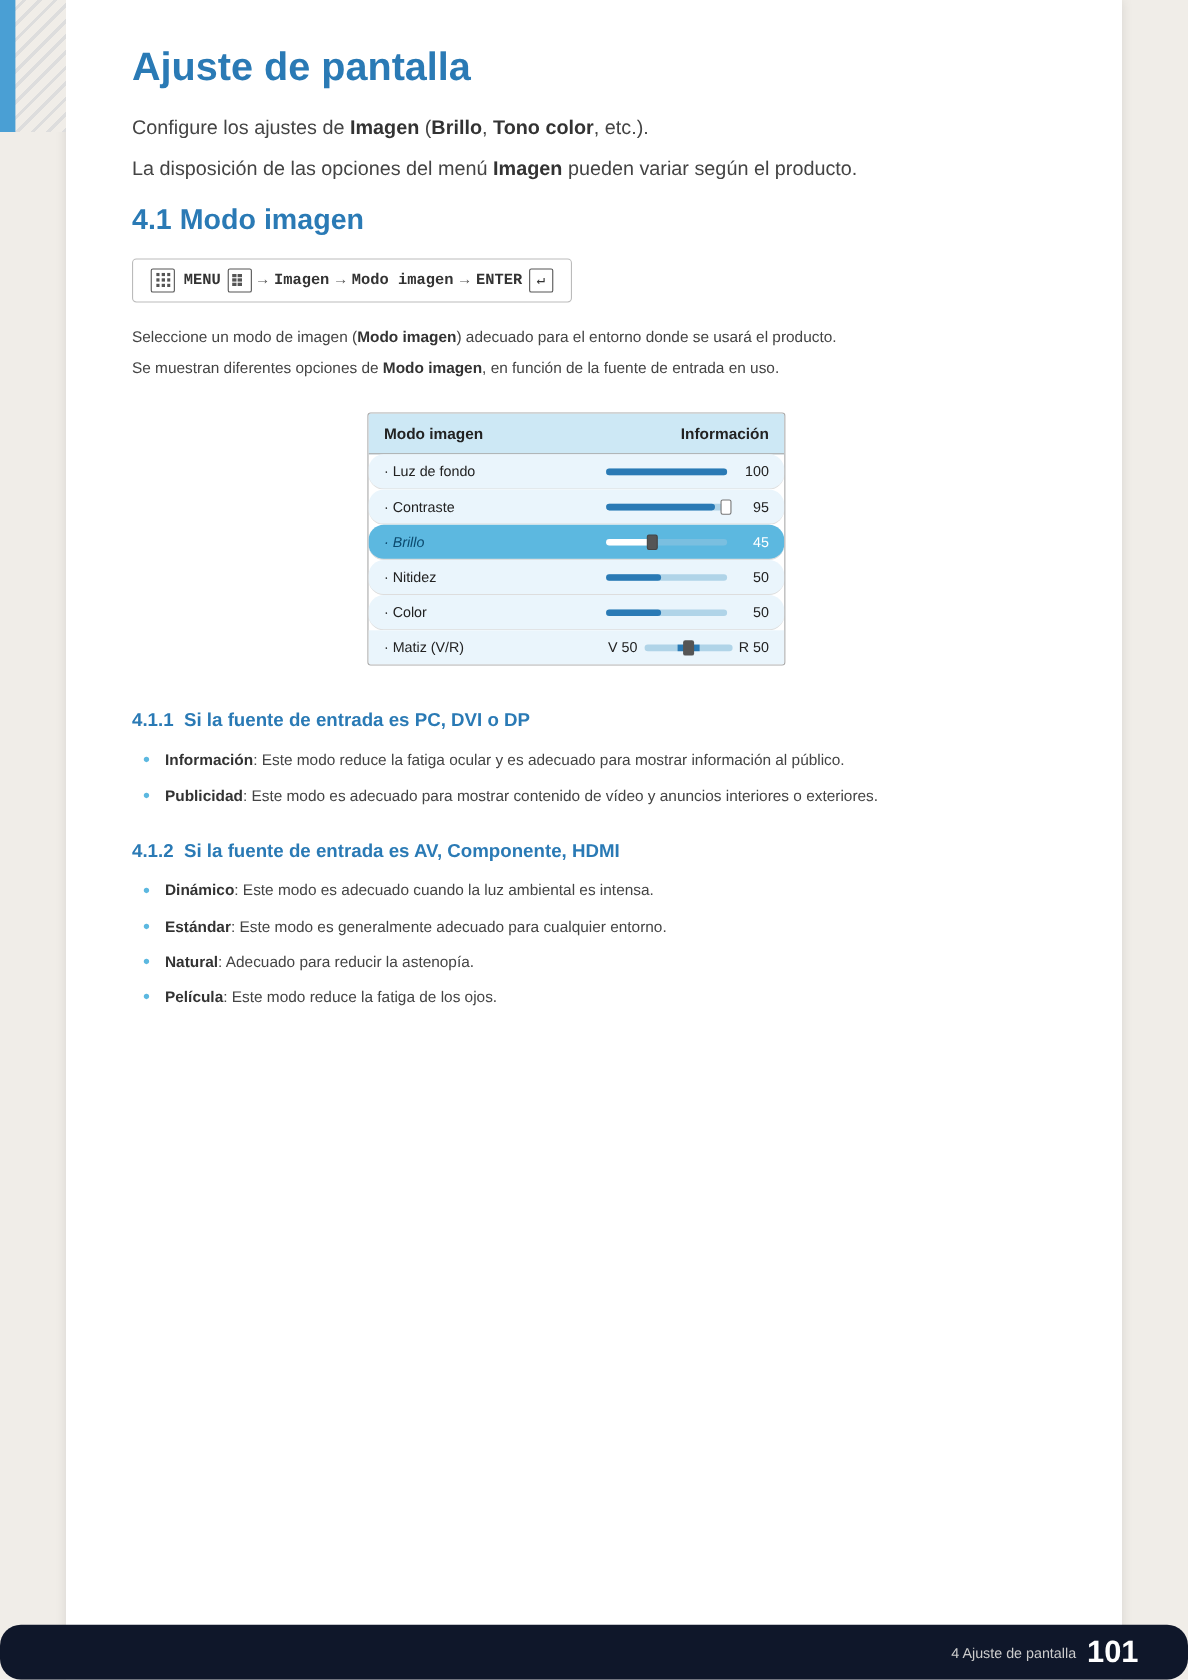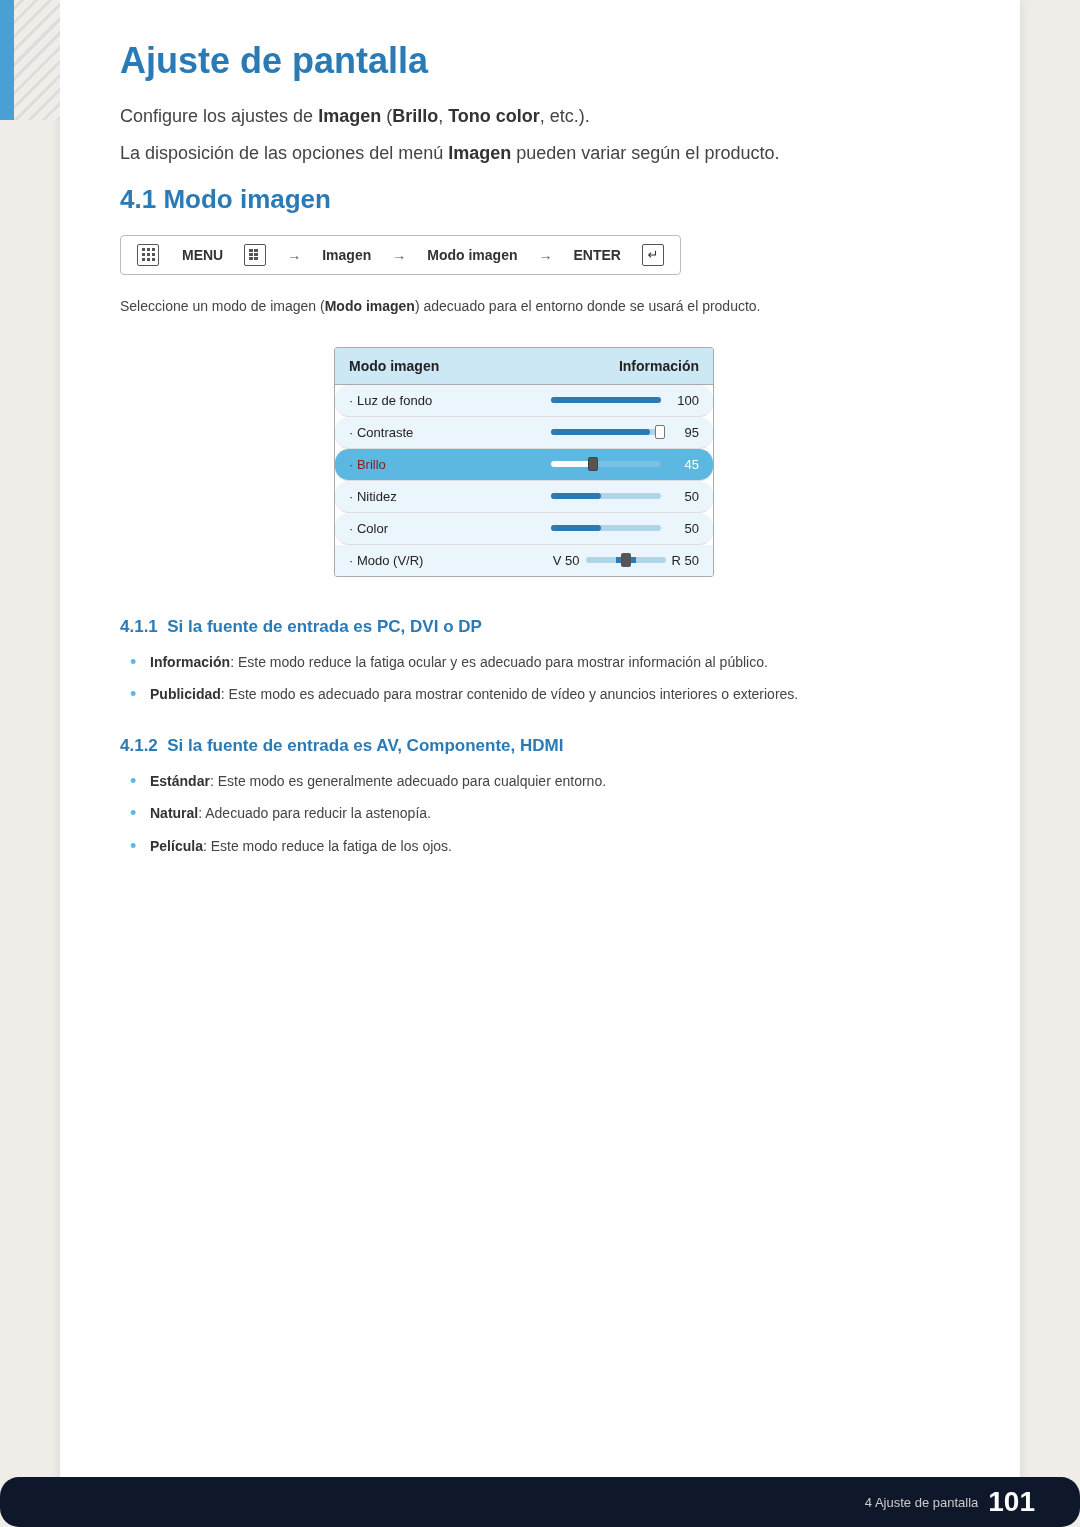--- a/index.html
+++ b/index.html
@@ -88,24 +88,25 @@
       color: #2a7ab5;
     }
 
     
     .menu-nav-box {
       border: 1px solid #bbb;
       border-radius: 4px;
       padding: 8px 16px;
       display: inline-flex;
       align-items: center;
-      gap: 21px;
+      gap: 6px;
       font-size: 14px;
       margin-bottom: 20px;
       background: #fff;
+      font-family: Liberation Mono, monospace;
     }
 
     .menu-nav-box .arrow {
       color: #555;
     }
 
     .menu-nav-box b {
       color: #333;
     }
 
@@ -165,21 +166,22 @@
       color: #fff;
     }
 
     .row-label {
       color: #222;
       min-width: 110px;
       font-size: 13px;
     }
 
     .ui-table-row.selected .row-label {
-      color: #7f1d1d;
+      color: #0c4a6e;
+      font-style: italic;
     }
 
     .row-bar-area {
       display: flex;
       align-items: center;
       gap: 8px;
       flex: 1;
       justify-content: flex-end;
     }
 
@@ -396,20 +398,23 @@
     <b>Modo imagen</b>
     <span class="arrow">→</span>
     <span style="font-weight:bold;"><span>ENTER</span></span>
     <span style="display:inline-flex;align-items:center;justify-content:center;width:22px;height:22px;border:1.5px solid #555;border-radius:2px;font-size:13px;">↵</span>
   </div>
 
   
   <p class="description-text">
     <span>Seleccione un modo de imagen (</span><b>Modo imagen</b><span>) adecuado para el entorno donde se usará el producto.</span>
   </p>
+  <p class="description-text">
+    <span>Se muestran diferentes opciones de </span><b>Modo imagen</b><span>, en función de la fuente de entrada en uso.</span>
+  </p>
 
   
   <div class="ui-table-wrapper">
     <div class="ui-table">
       <div class="ui-table-header">
         <span>Modo imagen</span>
         <span>Información</span>
       </div>
 
       <div class="ui-table-row">
@@ -458,21 +463,21 @@
         <span class="row-label">· Color</span>
         <div class="row-bar-area">
           <div class="bar-track">
             <div class="bar-fill" style="width:45%;"></div>
           </div>
           <span class="row-value">50</span>
         </div>
       </div>
 
       <div class="matiz-row">
-        <span class="matiz-label">· Modo (V/R)</span>
+        <span class="matiz-label">· Matiz (V/R)</span>
         <div class="matiz-values">
           <span style="font-size:13px;color:#222;">V 50</span>
           <div class="matiz-bar-track">
             <div class="matiz-bar-center"></div>
             <div class="matiz-thumb"></div>
           </div>
           <span style="font-size:13px;color:#222;">R 50</span>
         </div>
       </div>
 
@@ -492,20 +497,23 @@
       <b>Publicidad</b>: Este modo es adecuado para mostrar contenido de vídeo y anuncios interiores o exteriores.
     </li>
   </ul>
 
   
   <h3 class="subsection-title">
     <span>4.1.2</span>&nbsp;&nbsp;<span>Si la fuente de entrada es AV, Componente, HDMI</span>
   </h3>
 
   <ul class="bullet-list">
+    <li>
+      <b>Dinámico</b>: Este modo es adecuado cuando la luz ambiental es intensa.
+    </li>
     <li>
       <b>Estándar</b>: Este modo es generalmente adecuado para cualquier entorno.
     </li>
     <li>
       <b>Natural</b>: Adecuado para reducir la astenopía.
     </li>
     <li>
       <b>Película</b>: Este modo reduce la fatiga de los ojos.
     </li>
   </ul>

